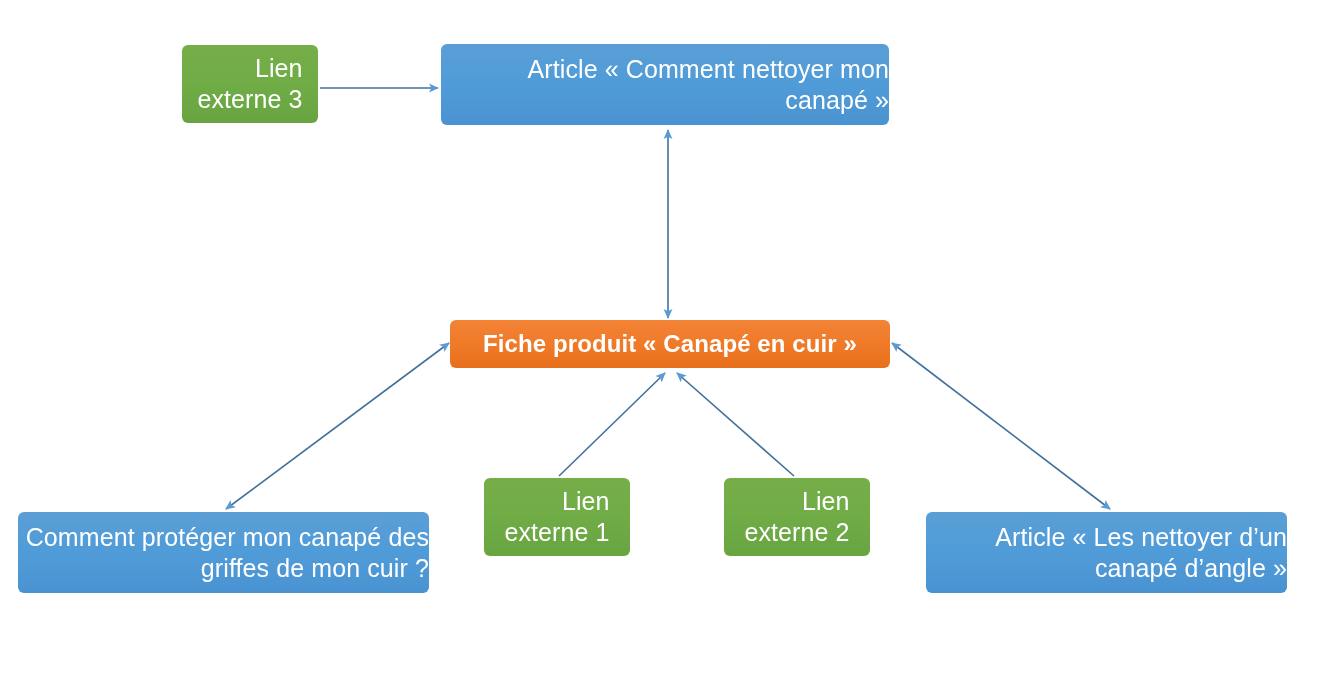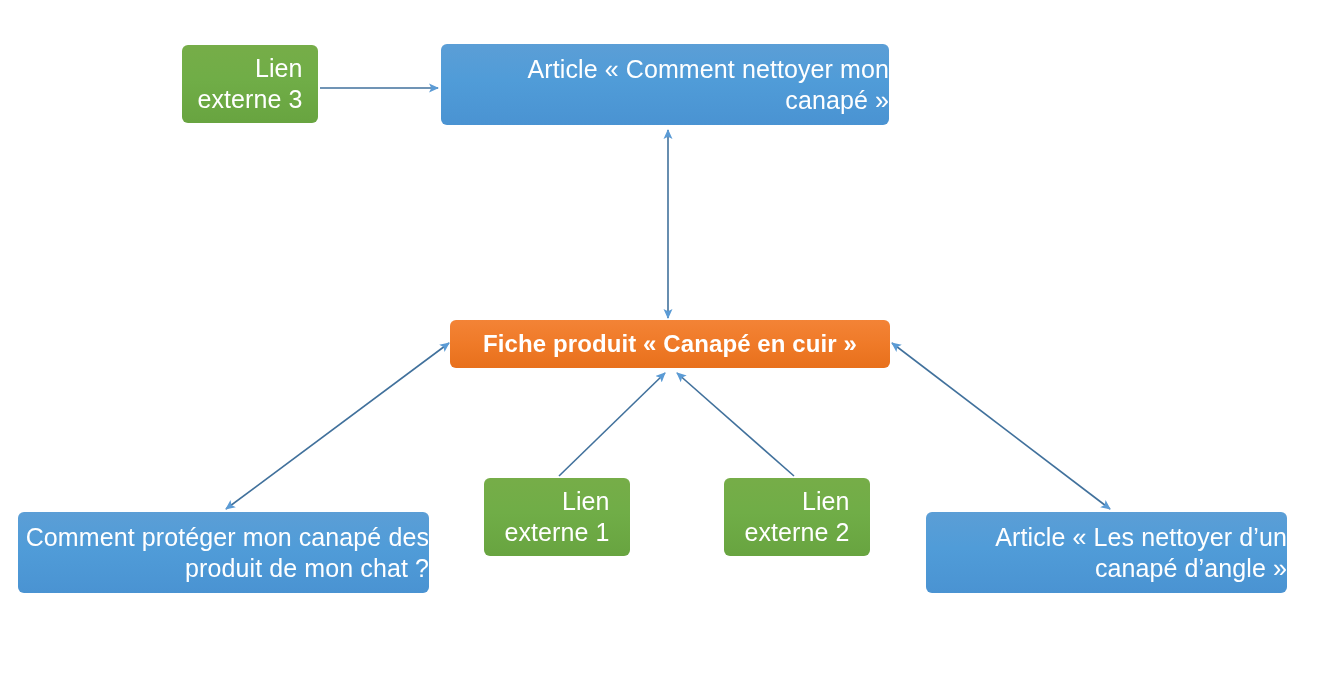--- a/index.html
+++ b/index.html
@@ -96,21 +96,21 @@
     <line class="edge" x1="1110" y1="509" x2="892" y2="343" stroke="#41719c" stroke-width="1.6" marker-end="url(#arrowhead-end)" marker-start="url(#arrowhead-start)"></line>
   </svg>
 
   <div id="node-lien-externe-3" class="node node-green">Lien
 externe 3</div>
 
   <div id="node-fiche-produit" class="node node-orange">Fiche produit « Canapé en cuir »</div>
 
   <div id="node-article-nettoyer" class="node node-blue">Article « Comment nettoyer mon canapé »</div>
 
-  <div id="node-protection-chat" class="node node-blue">Comment protéger mon canapé des produit de mon chat ?</div>
+  <div id="node-protection-chat" class="node node-blue">Comment protéger mon canapé des griffes de mon cuir ?</div>
 
   <div id="node-lien-externe-1" class="node node-green">Lien
 externe 1</div>
 
   <div id="node-lien-externe-2" class="node node-green">Lien
 externe 2</div>
 
   <div id="node-article-angle" class="node node-blue">Article « Les nettoyer d’un canapé d’angle »</div>
 
 </div>

